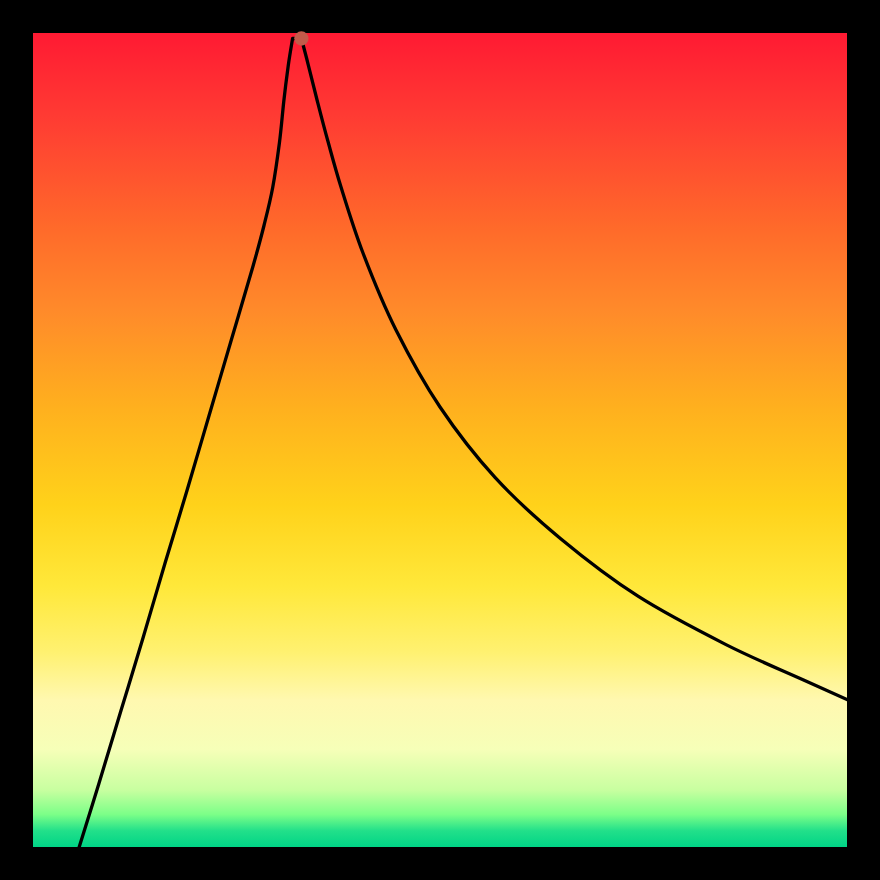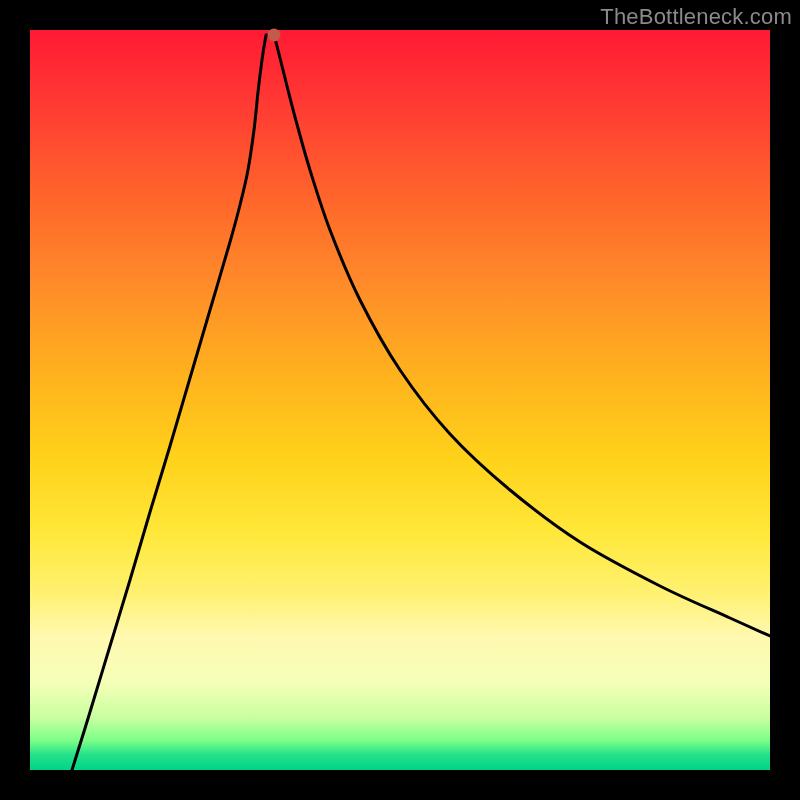--- a/index.html
+++ b/index.html
@@ -64,20 +64,19 @@
     height: 13px;
     border-radius: 50%;
     background: #c45a4a;
     transform: translate(-50%, -50%);
   }
 </style>
 </head>
 <body>
 
 <div class="frame">
-  <div class="watermark">TheBottleneck.com</div>
   <div class="plot">
     <svg class="curve" viewBox="0 0 740 740" preserveAspectRatio="none">
       <path d="M 42 740 C 45.0 730.3 53.7 702.7 60 682 C 66.3 661.3 73.3 638.0 80 616 C 86.7 594.0 93.3 572.3 100 550 C 106.7 527.7 113.3 504.3 120 482 C 126.7 459.7 133.3 438.3 140 416 C 146.7 393.7 153.3 370.7 160 348 C 166.7 325.3 173.3 302.7 180 280 C 186.7 257.3 195.0 229.5 200 212 C 205.0 194.5 207.0 187.0 210 175 C 213.0 163.0 215.7 152.5 218 140 C 220.3 127.5 222.3 113.0 224 100 C 225.7 87.0 226.7 73.7 228 62 C 229.3 50.3 230.7 39.5 232 30 C 233.3 20.5 235.3 9.2 236 5 L 244 5 C 245.0 8.8 247.7 18.8 250 28 C 252.3 37.2 255.0 48.3 258 60 C 261.0 71.7 264.3 84.7 268 98 C 271.7 111.3 274.7 123.0 280 140 C 285.3 157.0 291.7 178.3 300 200 C 308.3 221.7 318.3 246.7 330 270 C 341.7 293.3 355.0 317.7 370 340 C 385.0 362.3 401.7 384.0 420 404 C 438.3 424.0 458.3 442.0 480 460 C 501.7 478.0 525.0 496.0 550 512 C 575.0 528.0 605.0 543.3 630 556 C 655.0 568.7 681.7 579.7 700 588 C 718.3 596.3 733.3 603.0 740 606" fill="none" stroke="#000" stroke-width="3" stroke-linejoin="round" stroke-linecap="round"></path>
     </svg>
     <div class="dot" style="left: 244px; top: 5px; background: rgb(196, 90, 74);"></div>
   </div>
 </div>
 
 </body></html>

